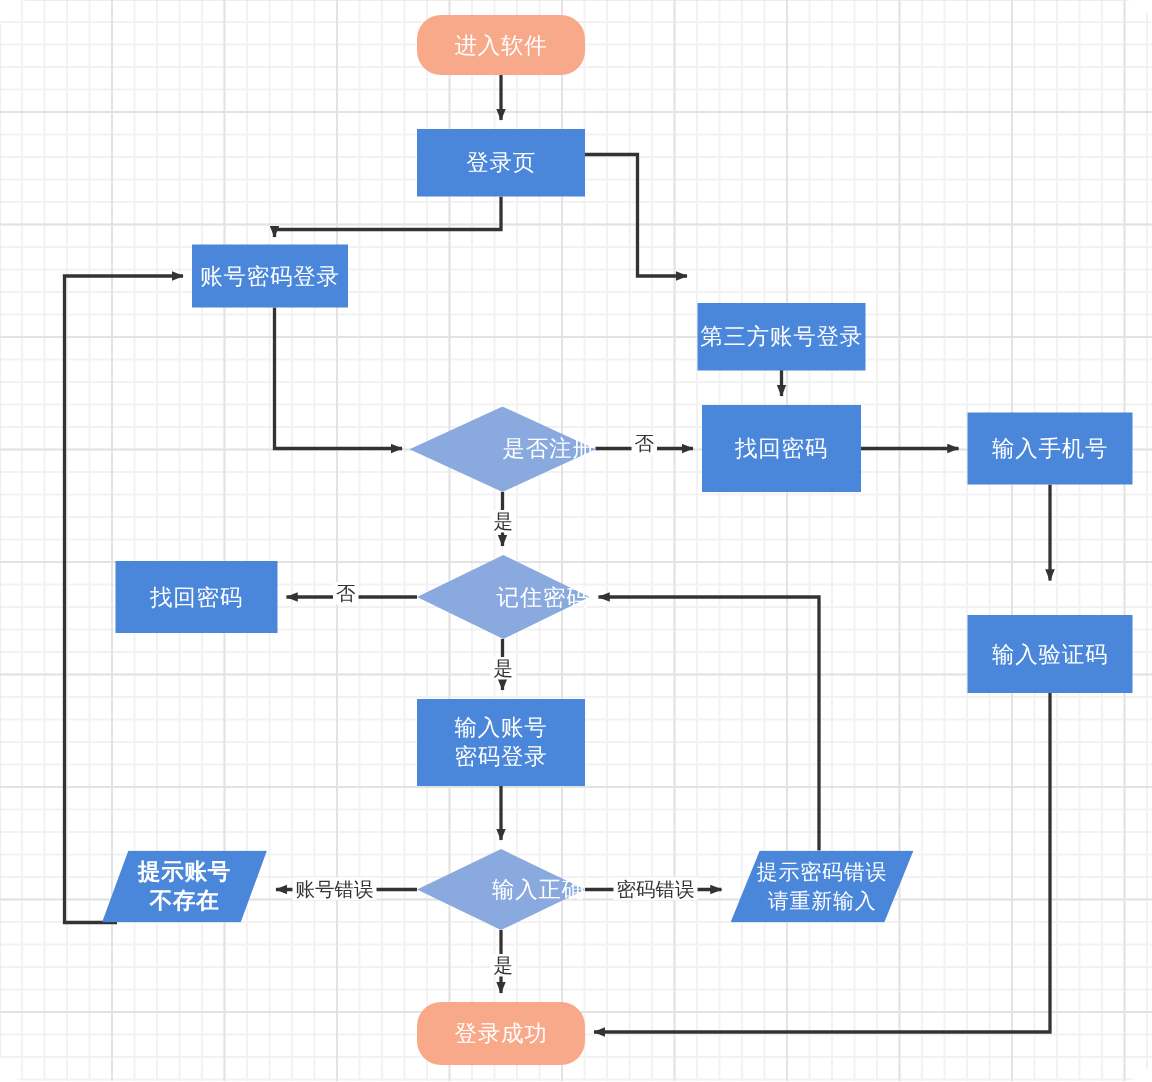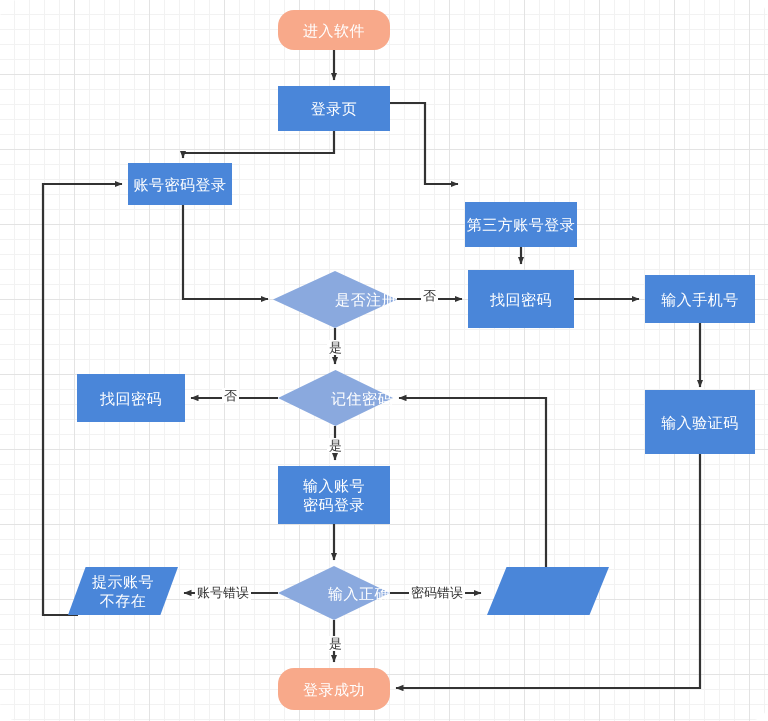--- a/index.html
+++ b/index.html
@@ -124,21 +124,21 @@
   </div>
 
   <div class="node rect" style="left:468px;top:270px;width:106px;height:58px;">
     <span>找回密码</span>
   </div>
 
   <div class="node rect" style="left:645px;top:275px;width:110px;height:48px;">
     <span>输入手机号</span>
   </div>
 
-  <div class="node rect" style="left:645px;top:390px;width:110px;height:64px;">
+  <div class="node rect" style="left:645px;top:410px;width:110px;height:52px;">
     <span>输入验证码</span>
   </div>
 
   <div class="node diamond" style="left:278px;top:370px;width:115px;height:56px;">
     <span class="dshape"></span>
     <span class="dlabel">记住密码</span>
   </div>
 
   <div class="node rect" style="left:278px;top:466px;width:112px;height:58px;">
     <span>输入账号
@@ -147,28 +147,30 @@
 
   <div class="node rect" style="left:77px;top:374px;width:108px;height:48px;">
     <span>找回密码</span>
   </div>
 
   <div class="node diamond" style="left:278px;top:566px;width:112px;height:54px;">
     <span class="dshape"></span>
     <span class="dlabel">输入正确</span>
   </div>
 
-  <div class="node para" style="left:68px;top:567px;width:110px;height:48px;">
+  <div class="node para" style="left:68px;top:567px;width:110px;height:48px;font-weight:bold;">
     <span class="pshape"></span>
     <span class="plabel">提示账号
 不存在</span>
   </div>
 
   <div class="node para" style="left:487px;top:567px;width:122px;height:48px;font-size:14px;">
     <span class="pshape"></span>
+    <span class="plabel">提示密码错误
+请重新输入</span>
   </div>
 
   <div class="node terminator" style="left:278px;top:668px;width:112px;height:42px;">
     <span>登录成功</span>
   </div>
 
   <div class="edge-label" style="left:421px;top:288px;"><span>否</span></div>
   <div class="edge-label" style="left:327px;top:340px;"><span>是</span></div>
   <div class="edge-label" style="left:222px;top:388px;"><span>否</span></div>
   <div class="edge-label" style="left:327px;top:438px;"><span>是</span></div>

